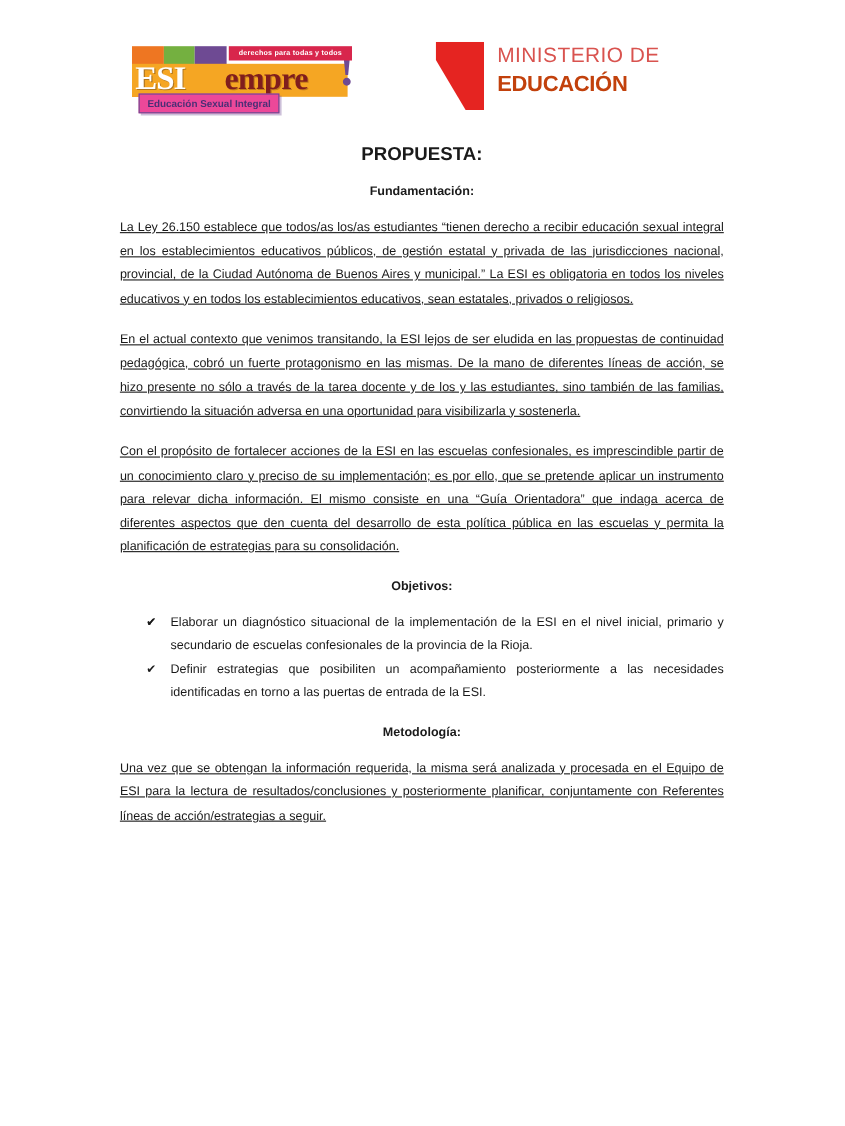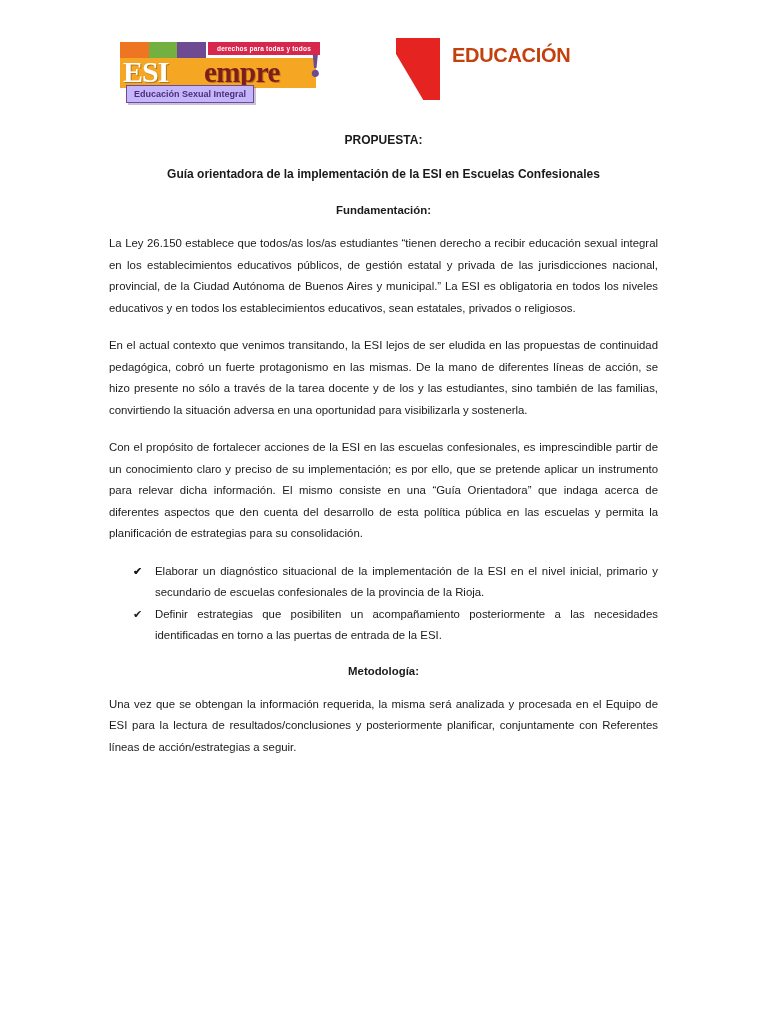--- a/index.html
+++ b/index.html
@@ -116,21 +116,21 @@
     text-align: center;
     white-space: nowrap;
     z-index: 4;
   }
   .esi-sub {
     position: absolute;
     left: 14px;
     top: 49px;
     padding: 2px 7px 2px 7px;
     border: 1.5px solid #6e4a93;
-    background: #c4b5fd;
+    background: #ec4899;
     color: #4b2f76;
     font-size: 9px;
     font-weight: 700;
     line-height: 12px;
     white-space: nowrap;
     z-index: 5;
     box-shadow: 2px 2px 0 rgba(110,74,147,.35);
   }
 
   
@@ -178,40 +178,41 @@
   .content {
     position: absolute;
     left: 109px;
     top: 132px;
     width: 549px;
   }
 
   .t-center {
     text-align: center;
     font-weight: 700;
-    font-size: 12px;
+    font-size: 17px;
     line-height: 16px;
     margin: 0 0 18px 0;
   }
   .t-center.second { margin-bottom: 20px; }
 
   .heading {
     font-weight: 700;
     font-size: 11.4px;
     line-height: 16px;
     margin: 0 0 15px 0;
     text-align: center;
   }
 
   .para {
     text-align: justify;
     font-size: 11.4px;
     line-height: 21.5px;
     margin: 0 0 16px 0;
     hyphens: none;
+    text-decoration: underline;
   }
 
   .bullets {
     margin: 0 0 16px 0;
     padding: 0;
     list-style: none;
   }
   .bullets li {
     position: relative;
     padding-left: 46px;
@@ -246,40 +247,41 @@
       <div class="esi-esi">ESI</div>
       <div class="esi-empre">empre</div>
       <div class="esi-bang">!</div>
       <div class="esi-derechos">derechos para todas y todos</div>
       <div class="esi-sub">Educación Sexual Integral</div>
     </div>
 
     <div class="min-logo">
       <div class="min-tri-fill"></div>
       <div class="min-text">
+        <div class="min-line1">MINISTERIO DE</div>
         <div class="min-line2">EDUCACIÓN</div>
       </div>
     </div>
 
   </div>
 
   <div class="content">
 
     <p class="t-center">PROPUESTA:</p>
 
-    <p class="t-center second">Guía orientadora de la implementación de la ESI en Escuelas Confesionales</p>
 
     <p class="heading">Fundamentación:</p>
 
     <p class="para">La Ley 26.150 establece que todos/as los/as estudiantes “tienen derecho a recibir educación sexual integral en los establecimientos educativos públicos, de gestión estatal y privada de las jurisdicciones nacional, provincial, de la Ciudad Autónoma de Buenos Aires y municipal.” La ESI es obligatoria en todos los niveles educativos y en todos los establecimientos educativos, sean estatales, privados o religiosos.</p>
 
     <p class="para">En el actual contexto que venimos transitando, la ESI lejos de ser eludida en las propuestas de continuidad pedagógica, cobró un fuerte protagonismo en las mismas. De la mano de diferentes líneas de acción, se hizo presente no sólo a través de la tarea docente y de los y las estudiantes, sino también de las familias, convirtiendo la situación adversa en una oportunidad para visibilizarla y sostenerla.</p>
 
     <p class="para">Con el propósito de fortalecer acciones de la ESI en las escuelas confesionales, es imprescindible partir de un conocimiento claro y preciso de su implementación; es por ello, que se  pretende aplicar un  instrumento para relevar dicha información. El mismo consiste en una  “Guía Orientadora” que indaga acerca de diferentes aspectos que den cuenta del desarrollo de esta política pública en las escuelas y  permita la planificación de estrategias para su consolidación.</p>
 
+    <p class="heading">Objetivos:</p>
 
     <ul class="bullets">
       <li>
         <span class="tick">✔</span>
       </li>
       <li>
         <span class="tick">✔</span>
         <span>Elaborar un diagnóstico situacional de la implementación de la ESI  en el nivel inicial, primario y secundario de escuelas confesionales de la provincia de la Rioja.</span>
       </li>
       <li>

